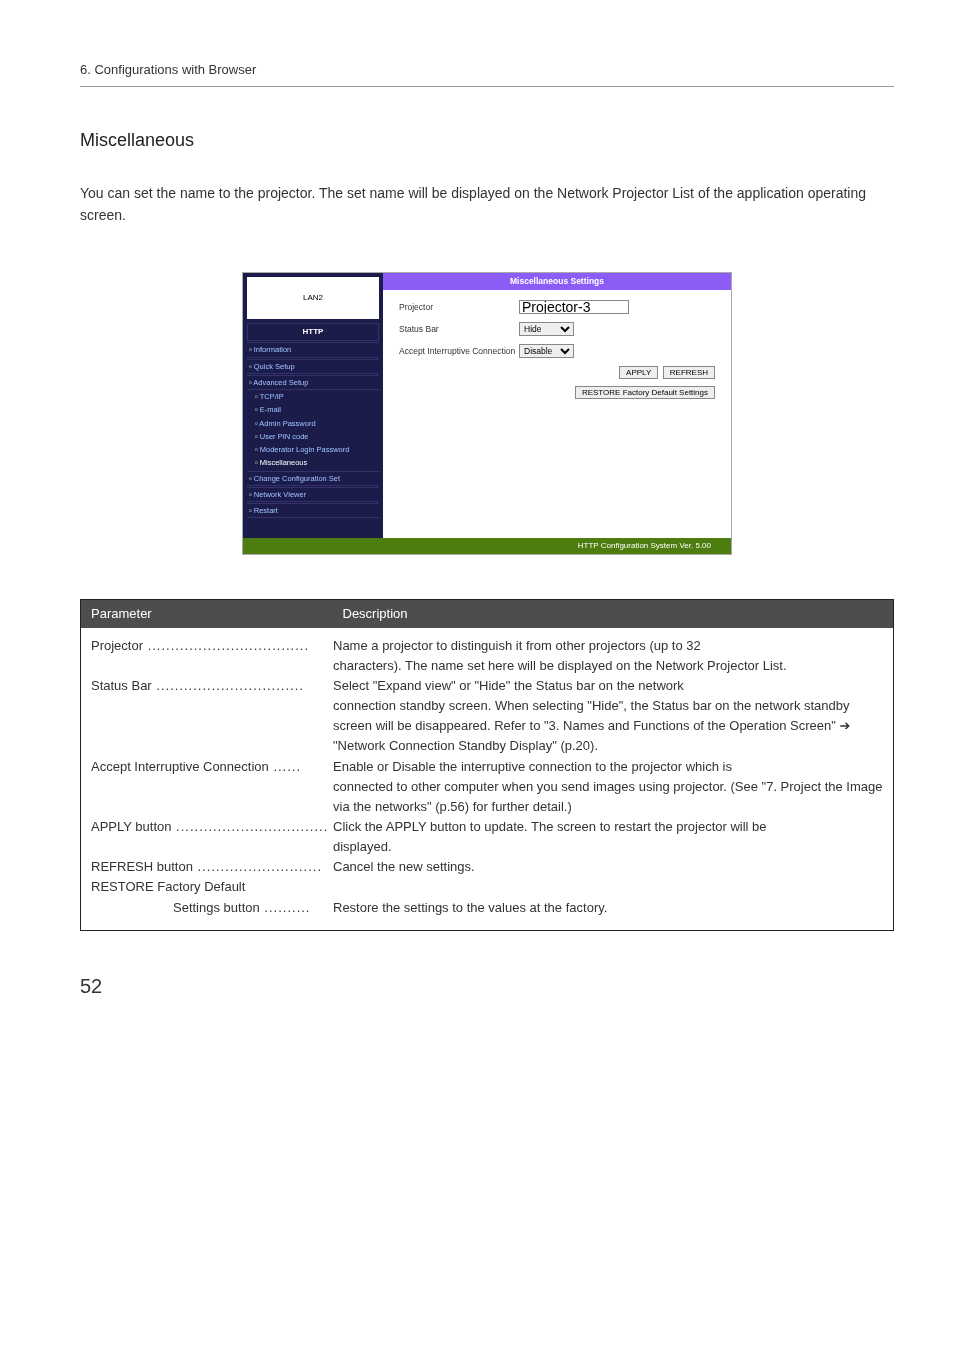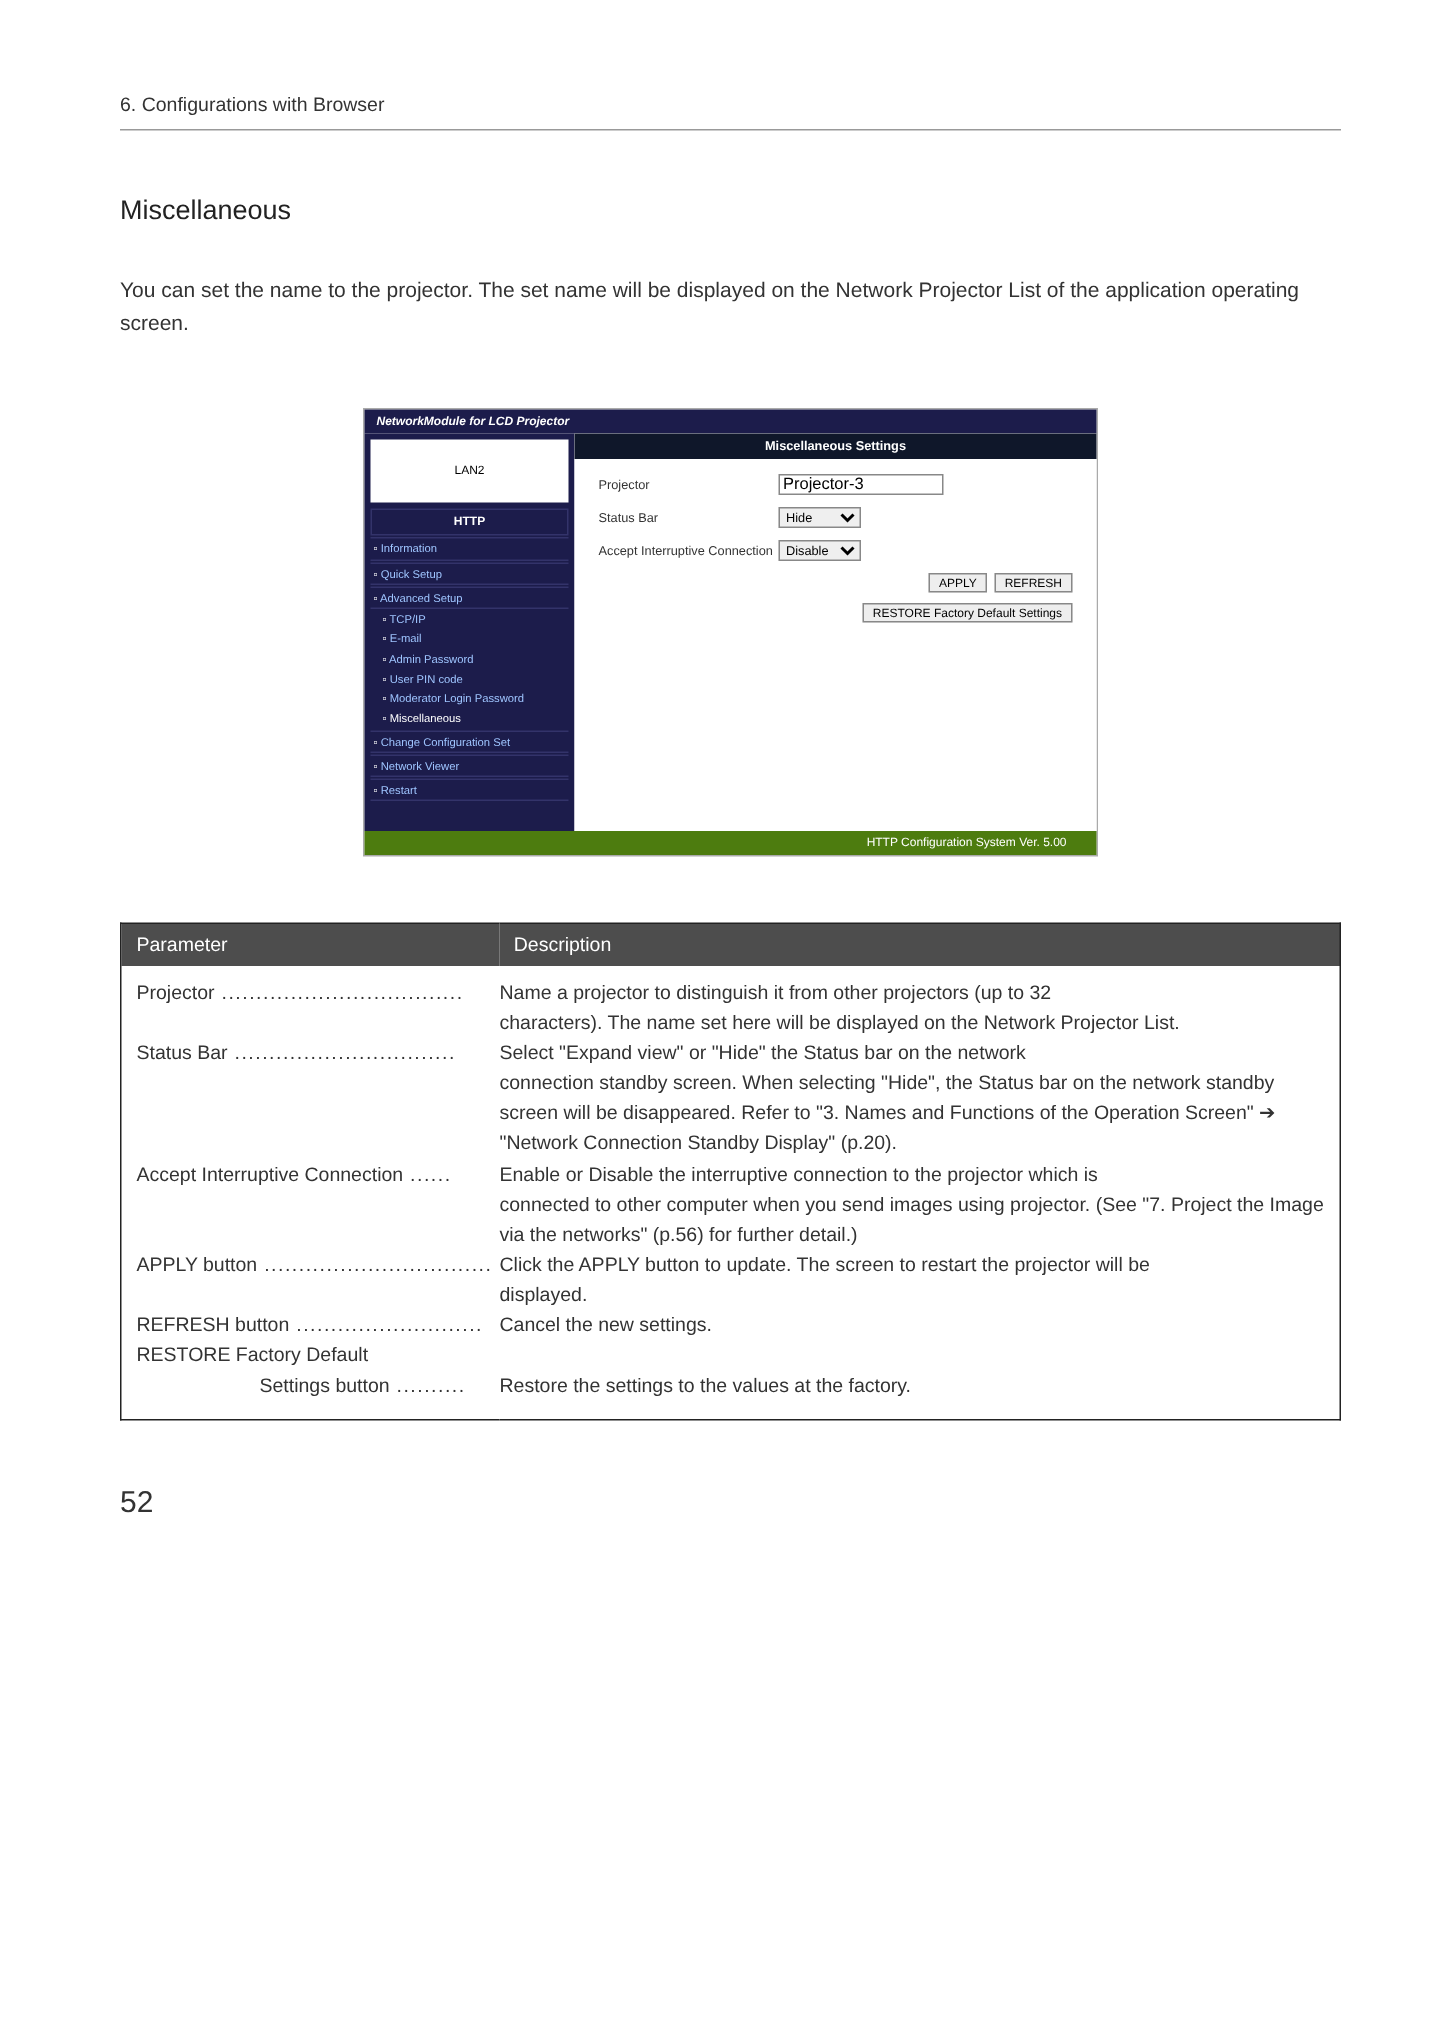--- a/index.html
+++ b/index.html
@@ -14,25 +14,25 @@
   .ss-subbar { background: #1c1c4b; color: #fff; padding: 2px 8px; font-size: 8px; font-style: italic; font-weight: bold; }
   .ss-body { display: flex; min-height: 230px; }
   .ss-side { width: 140px; background: #1c1c4b; padding: 4px 4px 20px 4px; }
   .lan-box { background: #fff; color: #000; text-align: center; font-size: 8px; padding: 15px 0; margin-bottom: 4px; }
   .menu-hdr { background: #1c1c4b; color: #fff; text-align: center; font-weight: bold; font-size: 8px; padding: 2px 0; border:1px solid #33336a;}
   .ss-side a { display: block; color: #9fc5ff; font-size: 7.5px; text-decoration: none; padding: 1px 2px 1px 8px; }
   .ss-side a.top { padding-left: 2px; border-top:1px solid #33336a; border-bottom:1px solid #33336a; margin-top:1px;}
   .ss-side a.active { color: #fff; }
   .ss-side .marker { color:#fff; }
   .ss-main { flex: 1; background: #fff; }
-  .ss-main-title { background: #0f172a; color: #fff; text-align: center; font-size: 8.5px; padding: 2px 0; font-weight: bold; }
+  .ss-main-title { background: #8b5cf6; color: #fff; text-align: center; font-size: 8.5px; padding: 2px 0; font-weight: bold; }
   .ss-form { padding: 10px 16px; }
   .ss-row { display: flex; align-items: center; margin-bottom: 8px; }
   .ss-row label { width: 120px; font-size: 8.5px; }
-  .ss-row input[type=text] { width: 110px; font-size: 11px; border:1px solid #888; padding:0 2px; height:14px;}
+  .ss-row input[type=text] { width: 110px; font-size: 14px; border:1px solid #888; padding:0 2px; height:14px;}
   .ss-row select { font-size: 8.5px; width: 55px; height:14px; border:1px solid #888;}
   .ss-btns { text-align: right; margin-top: 6px; }
   .ss-btns button { font-size: 8px; padding: 1px 6px; margin-left: 2px; border:1px solid #888; background:#eee;}
   .ss-footer { background: #4d7c0f; color: #fff; text-align: right; font-size: 8px; padding: 2px 20px; }
 
   table.param { width: 100%; border-collapse: collapse; border: 1px solid #222; font-size: 13px; }
   table.param thead th { background: #4d4d4d; color: #fff; font-weight: normal; text-align: left; padding: 4px 10px; border-right: 0; }
   table.param thead th:first-child { width: 252px; }
   table.param td { padding: 8px 10px 12px 10px; vertical-align: top; line-height: 1.55; }
   .entry { margin-bottom: 0; }
@@ -53,21 +53,20 @@
 
 <div class="hdr">
   <span>6. Configurations with Browser</span>
 </div>
 
 <h2 class="section-title">Miscellaneous</h2>
 
 <p class="intro">You can set the name to the projector. The set name will be displayed on the Network Projector List of the application operating screen.</p>
 
 <div class="screenshot">
-  <div class="ss-subbar">NetworkModule for LCD Projector</div>
   <div class="ss-body">
     <div class="ss-side">
       <div class="lan-box">LAN2</div>
       <div class="menu-hdr">HTTP</div>
       <a class="top"><span class="marker">▫</span> <span>Information</span></a>
       <a class="top"><span class="marker">▫</span> <span>Quick Setup</span></a>
       <a class="top"><span class="marker">▫</span> <span>Advanced Setup</span></a>
       <a><span class="marker">▫</span> <span>TCP/IP</span></a>
       <a><span class="marker">▫</span> <span>E-mail</span></a>
       <a><span class="marker">▫</span> <span>Admin Password</span></a>

